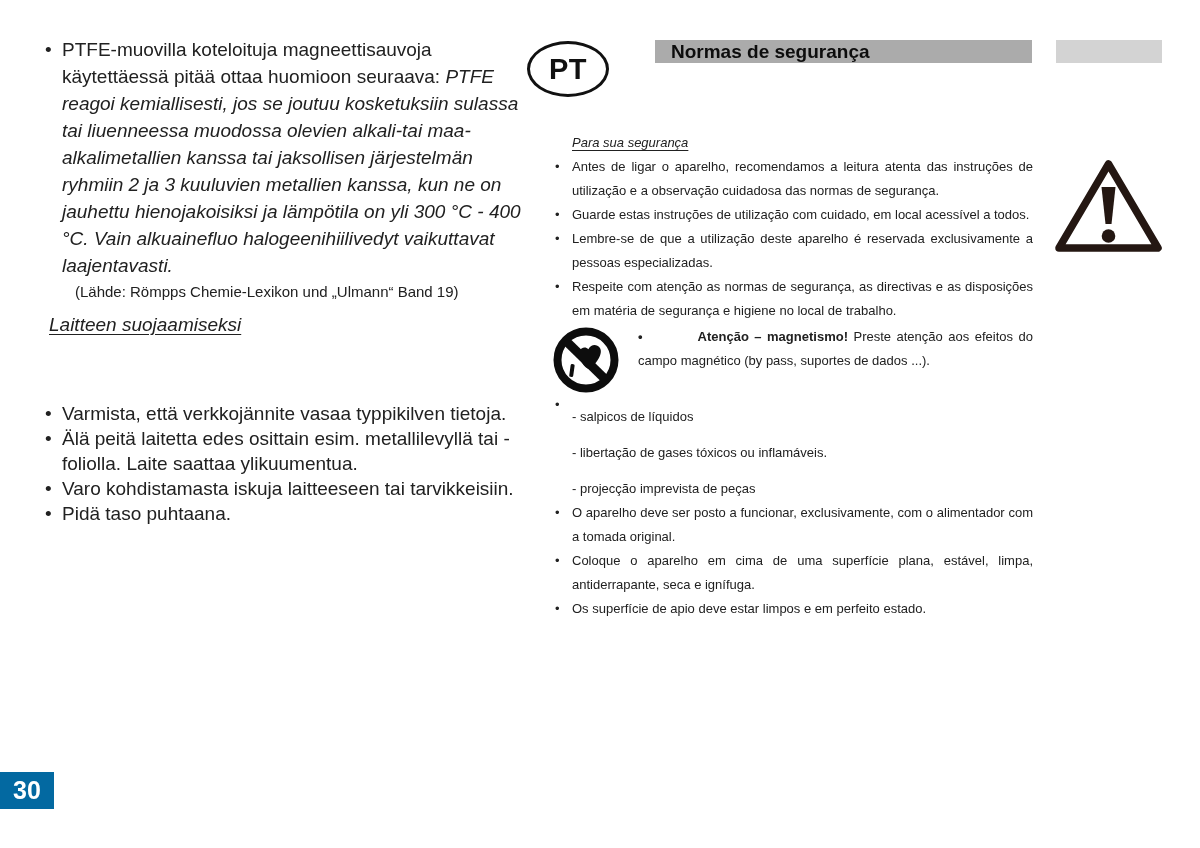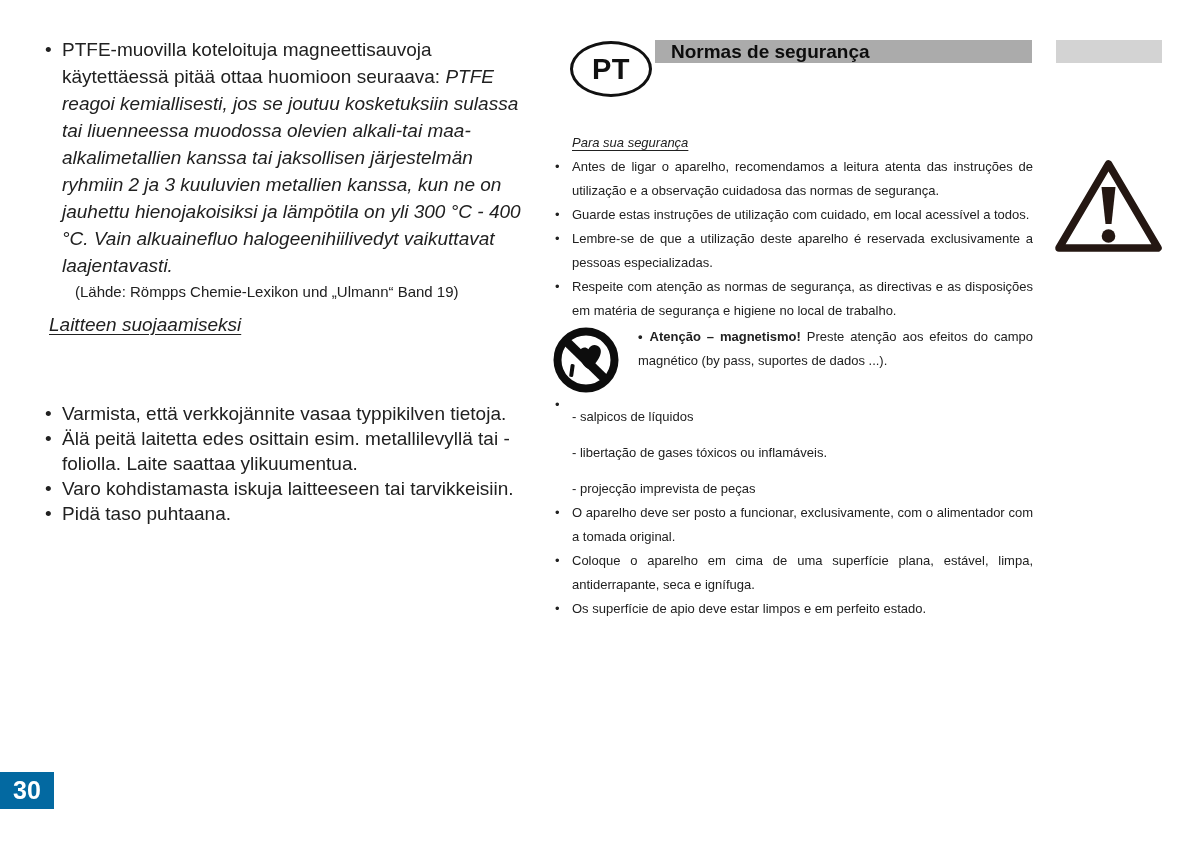--- a/index.html
+++ b/index.html
@@ -18,21 +18,21 @@
   .italic{font-style:italic;}
   .source-note{font-size:15px;line-height:20px;margin:3px 0 0 30px;}
   .subheading{
     font-style:italic;text-decoration:underline;text-underline-offset:3px;
     margin:11px 0 0 4px;line-height:24px;
   }
   .left-spacer{height:64px;}
   .left-list{line-height:25px;}
   
   .pt-badge{
-    position:absolute;left:570px;top:41px;width:82px;height:56px;
+    position:absolute;left:527px;top:41px;width:82px;height:56px;
     border:3.5px solid #111;border-radius:50%;box-sizing:border-box;
     display:flex;align-items:center;justify-content:center;
     font-weight:bold;font-size:29px;color:#111;letter-spacing:0.5px;
   }
   .header-bar{
     position:absolute;left:655px;top:40px;width:377px;height:23px;
     background:#ababab;display:flex;align-items:center;
   }
   .header-bar .title{font-weight:bold;font-size:19px;padding-left:16px;color:#0d0d0d;}
   .side-bar{
@@ -42,21 +42,21 @@
   .right-col{
     position:absolute;left:555px;top:131px;width:478px;
     font-size:13px;line-height:24px;
   }
   .right-col .subheading{margin:0 0 0 17px;}
   .right-col .bt{text-align:justify;}
   .magnet-row{display:flex;align-items:flex-start;margin:2px 0 0 0;}
   .magnet-icon{flex:0 0 66px;width:66px;height:66px;margin:2px 19px 0 -2px;}
   .magnet-text{flex:1 1 auto;text-align:justify;}
   .bm-inline{font-weight:bold;padding-right:7px;}
-  .bold{font-weight:bold;}
+  .bold{font-weight:bold;margin-left:48px;}
   .risk{text-align:left;margin-top:12px;}
   
   .warning-triangle{position:absolute;left:1052px;top:158px;width:113px;height:97px;}
   
   .page-number{
     position:absolute;left:0;top:772px;width:54px;height:37px;background:#0369a1;
     color:#fff;font-weight:bold;font-size:25px;
     display:flex;align-items:center;justify-content:center;
   }
 </style>

